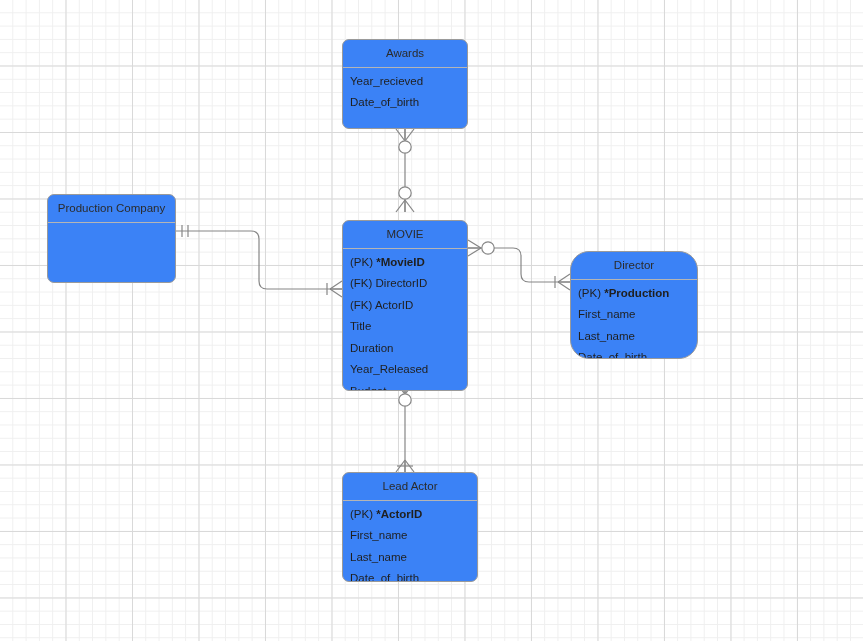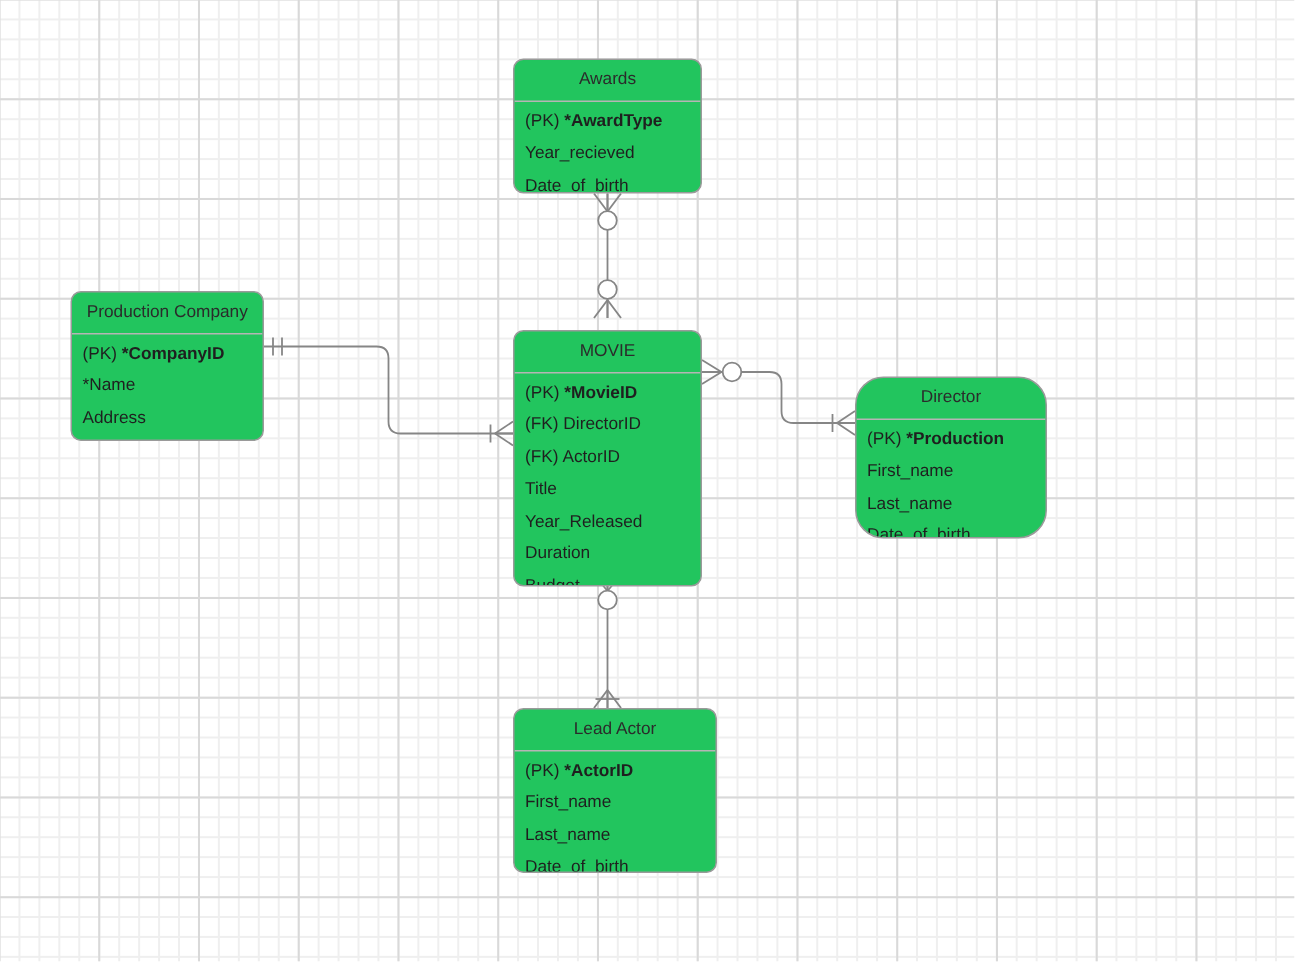--- a/index.html
+++ b/index.html
@@ -52,21 +52,21 @@
   #wires .sym {
     fill: none;
     stroke: #868686;
     stroke-width: 1.2;
   }
   #wires .sym-fill-none { fill: #ffffff; }
 
   
   .entity {
     position: absolute;
-    background: #22c55e;
+    background: #3b82f6;
     border: 1px solid #9a9a9a;
     border-radius: 7px;
     box-sizing: border-box;
     overflow: hidden;
   }
   .entity .ent-title {
     text-align: center;
     font-size: 11.5px;
     color: #2b2b2b;
     line-height: 1;
@@ -83,21 +83,21 @@
     line-height: 1;
     padding: 5px 0 5px 7px;
     white-space: nowrap;
   }
   .entity .attr b {
     font-weight: bold;
   }
 
   
   #ent-awards        { left: 342px; top: 39px;  width: 126px; height: 90px; }
-  #ent-prodco        { left: 47px;  top: 194px; width: 129px; height: 100px;
+  #ent-prodco        { left: 47px;  top: 194px; width: 129px; height: 89px;
                        border-radius: 7px 7px 7px 7px; }
   #ent-movie         { left: 342px; top: 220px; width: 126px; height: 171px; }
   #ent-director      { left: 570px; top: 251px; width: 128px; height: 108px; border-radius: 19px; }
   #ent-leadactor     { left: 342px; top: 472px; width: 136px; height: 110px; }
 </style>
 </head>
 <body>
 
 <div id="canvas"></div>
 
@@ -171,46 +171,30 @@
       <path class="sym" d="M405,460 L414,472"></path>
       <path class="sym" d="M397,466 L413,466"></path>
     </g>
   </g>
 </svg>
 
 <div class="entity" id="ent-awards">
   <div class="ent-title">Awards</div>
   <div class="ent-attrs">
     <div class="attr">
-      <span>(PK)</span>
-      <b>*AwardType</b>
-    </div>
-    <div class="attr">
       <span>Year_recieved</span>
     </div>
     <div class="attr">
       <span>Date_of_birth</span>
     </div>
   </div>
 </div>
 
 <div class="entity" id="ent-prodco">
   <div class="ent-title">Production Company</div>
-  <div class="ent-attrs">
-    <div class="attr">
-      <span>(PK)</span>
-      <b>*CompanyID</b>
-    </div>
-    <div class="attr">
-      <span>*Name</span>
-    </div>
-    <div class="attr">
-      <span>Address</span>
-    </div>
-  </div>
 </div>
 
 <div class="entity" id="ent-movie">
   <div class="ent-title">MOVIE</div>
   <div class="ent-attrs">
     <div class="attr">
       <span>(PK)</span>
       <b>*MovieID</b>
     </div>
     <div class="attr">
@@ -218,24 +202,24 @@
       <span>DirectorID</span>
     </div>
     <div class="attr">
       <span>(FK)</span>
       <span>ActorID</span>
     </div>
     <div class="attr">
       <span>Title</span>
     </div>
     <div class="attr">
+      <span>Duration</span>
+    </div>
+    <div class="attr">
       <span>Year_Released</span>
-    </div>
-    <div class="attr">
-      <span>Duration</span>
     </div>
     <div class="attr">
       <span>Budget</span>
     </div>
   </div>
 </div>
 
 <div class="entity" id="ent-director">
   <div class="ent-title">Director</div>
   <div class="ent-attrs">

